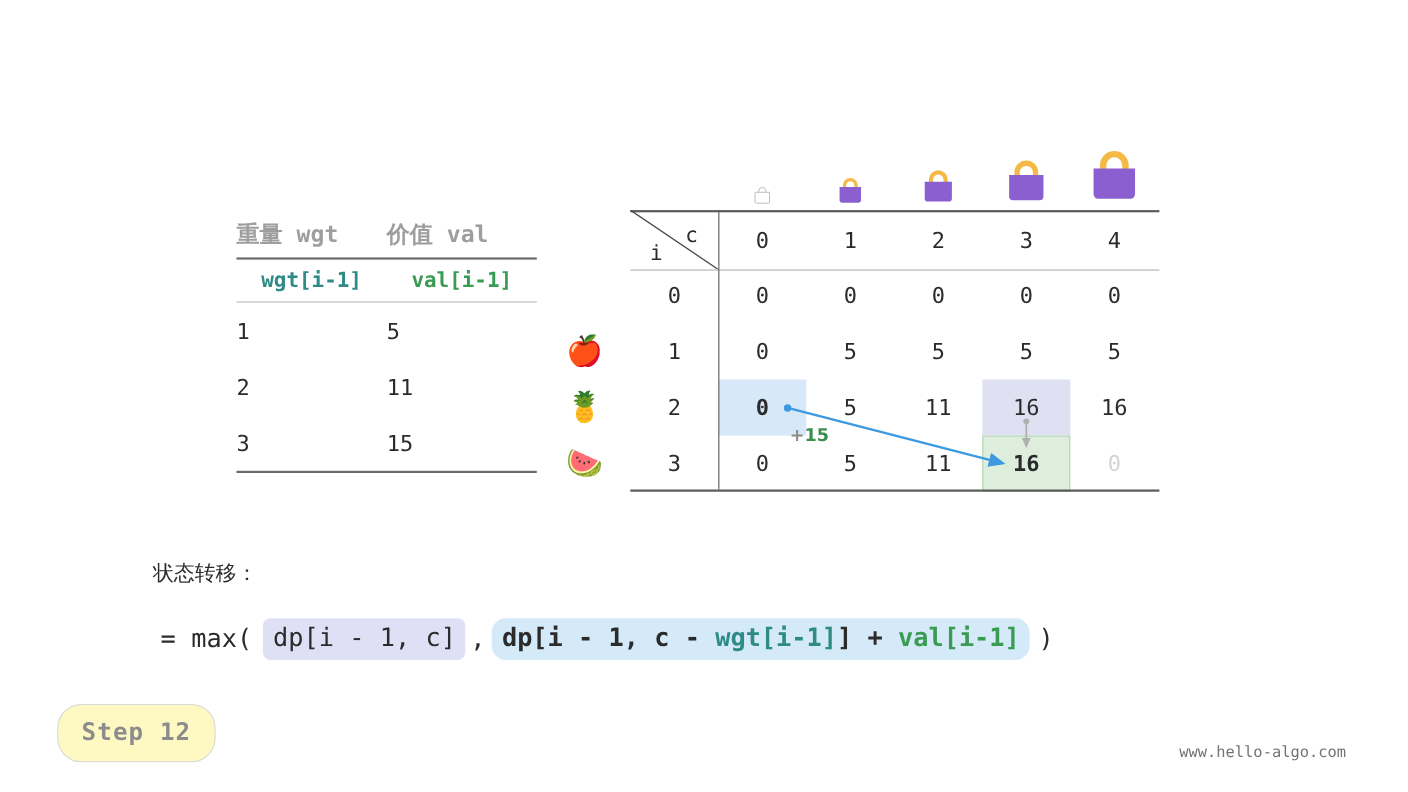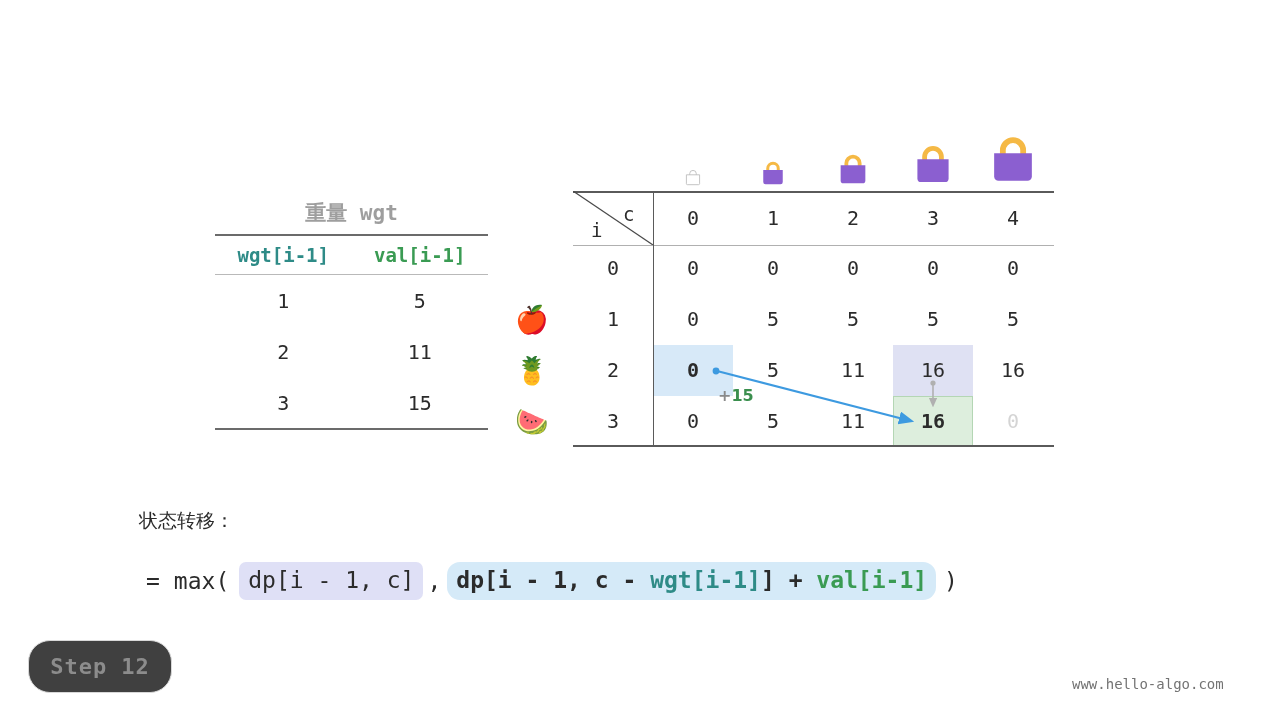--- a/index.html
+++ b/index.html
@@ -25,21 +25,20 @@
     top: 192px;
     width: 273px;
   }
   #item-table .hdr-row,
   #item-table .body-row {
     display: flex;
   }
   #item-table .hdr-row > div,
   #item-table .body-row > div {
     flex: 1 1 50%;
-    text-align: center;
   }
   #item-table .hdr-row {
     height: 42px;
     align-items: center;
   }
   .hdr-label {
     font-family: "DejaVu Sans Mono", monospace;
     font-size: 21px;
     font-weight: bold;
     color: #9e9e9e;
@@ -210,27 +209,27 @@
     display: inline-block;
   }
   .chip-green  { background: #dfeddf; }
   .chip-purple { background: #dfe0f6; }
   .chip-blue   { background: #d5eaf8; font-weight: bold; border-radius: 13px; }
   .tk-teal  { color: #2e8b87; }
   .tk-green { color: #3a9b53; }
   .plain-op { padding: 0 4px; }
 
   #step-badge {
-    left: 28px;
+    left: 52px;
     top: 640px;
     width: 144px;
     height: 53px;
     border: 1.5px solid #d8d8d8;
     border-radius: 22px;
-    background: #404040;
+    background: #fef9c3;
     display: flex;
     align-items: center;
     justify-content: center;
     font-family: "DejaVu Sans Mono", monospace;
     font-size: 22px;
     font-weight: bold;
     color: #8c8c8c;
     letter-spacing: 1px;
     box-sizing: border-box;
   }
@@ -241,20 +240,21 @@
     font-size: 14px;
     color: #737373;
   }
 </style>
 </head>
 <body>
 
 <div id="item-table" class="abs">
   <div class="hdr-row">
     <div class="hdr-label">重量 wgt</div>
+    <div class="hdr-label">价值 val</div>
   </div>
   <div class="rule-thick"></div>
   <div class="sub-row">
     <div class="sub-wgt">wgt[i-1]</div>
     <div class="sub-val">val[i-1]</div>
   </div>
   <div class="rule-thin"></div>
 
   <div class="body-row">
     <div class="cellnum">1</div>

